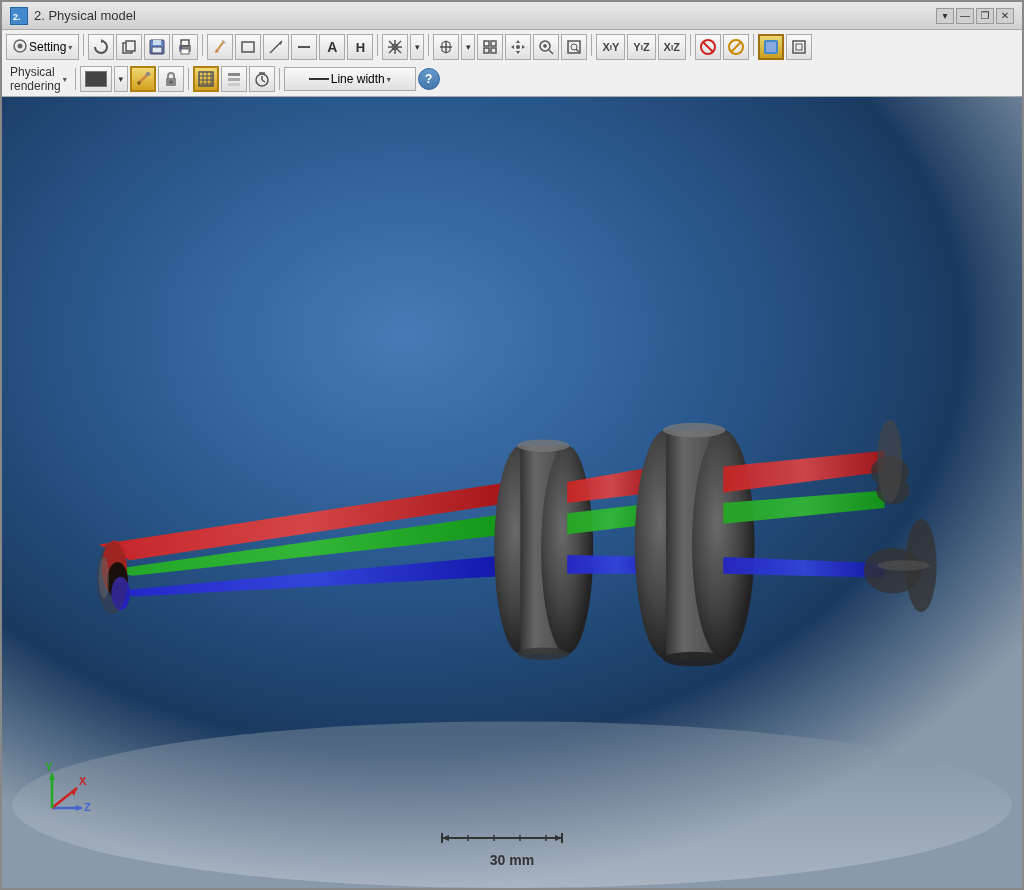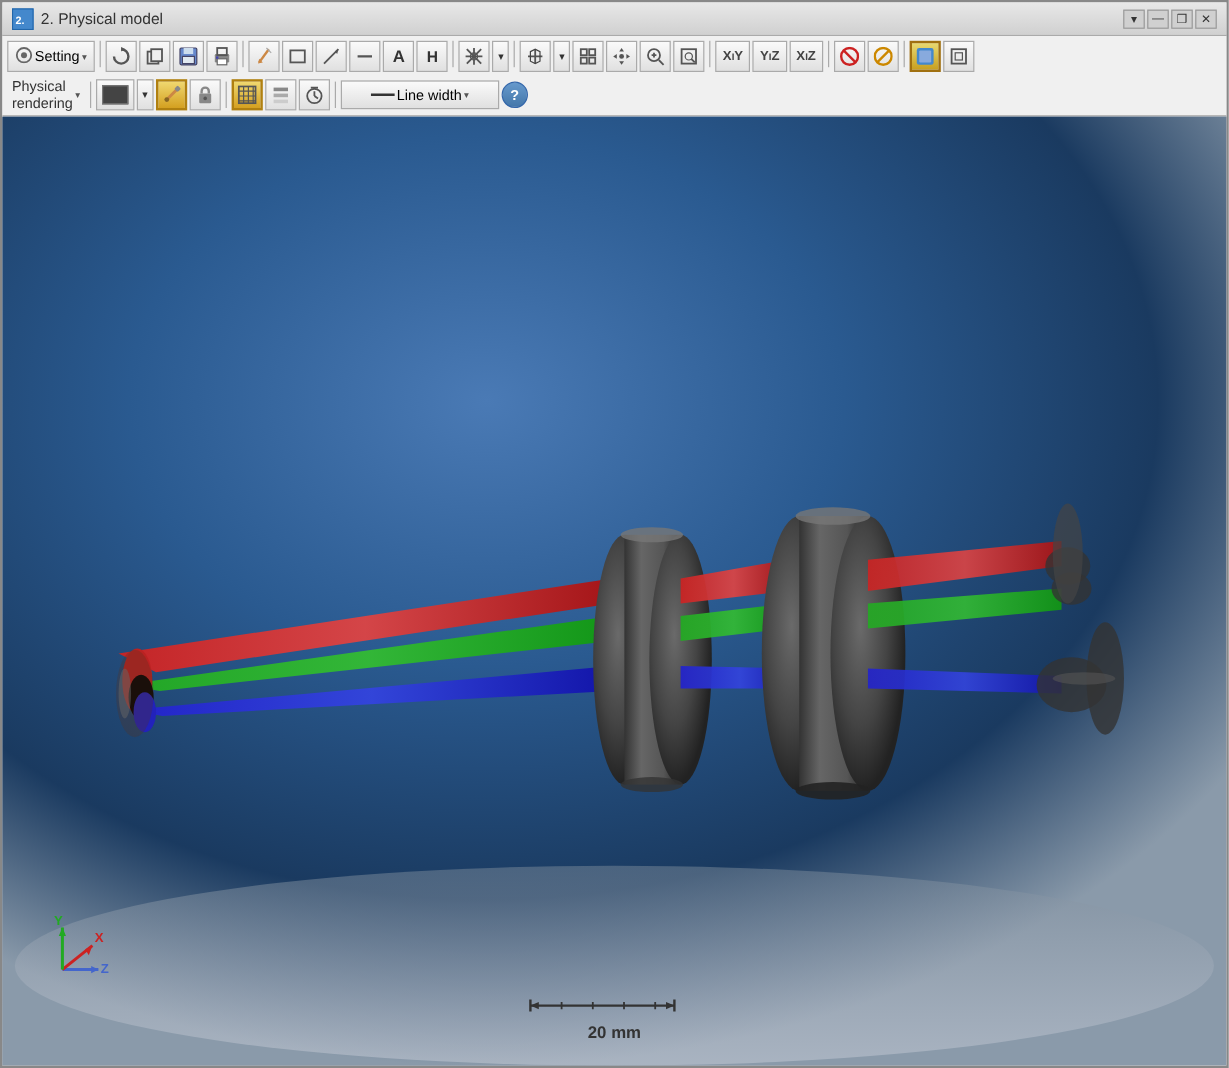--- a/index.html
+++ b/index.html
@@ -705,18 +705,18 @@
 
           <line x1="36" y1="7" x2="36" y2="13" stroke="#333" stroke-width="1.5"></line>
           <line x1="62" y1="7" x2="62" y2="13" stroke="#333" stroke-width="1.5"></line>
           <line x1="88" y1="7" x2="88" y2="13" stroke="#333" stroke-width="1.5"></line>
           <line x1="114" y1="7" x2="114" y2="13" stroke="#333" stroke-width="1.5"></line>
 
           <polygon points="10,10 17,7 17,13" fill="#333"></polygon>
           <polygon points="130,10 123,7 123,13" fill="#333"></polygon>
         </svg>
       </div>
-      <span class="scale-bar-text">20 mm</span>
+      <span class="scale-bar-text">30 mm</span>
     </div>
 
   </div>
 
 </div>
 
 </body></html>

